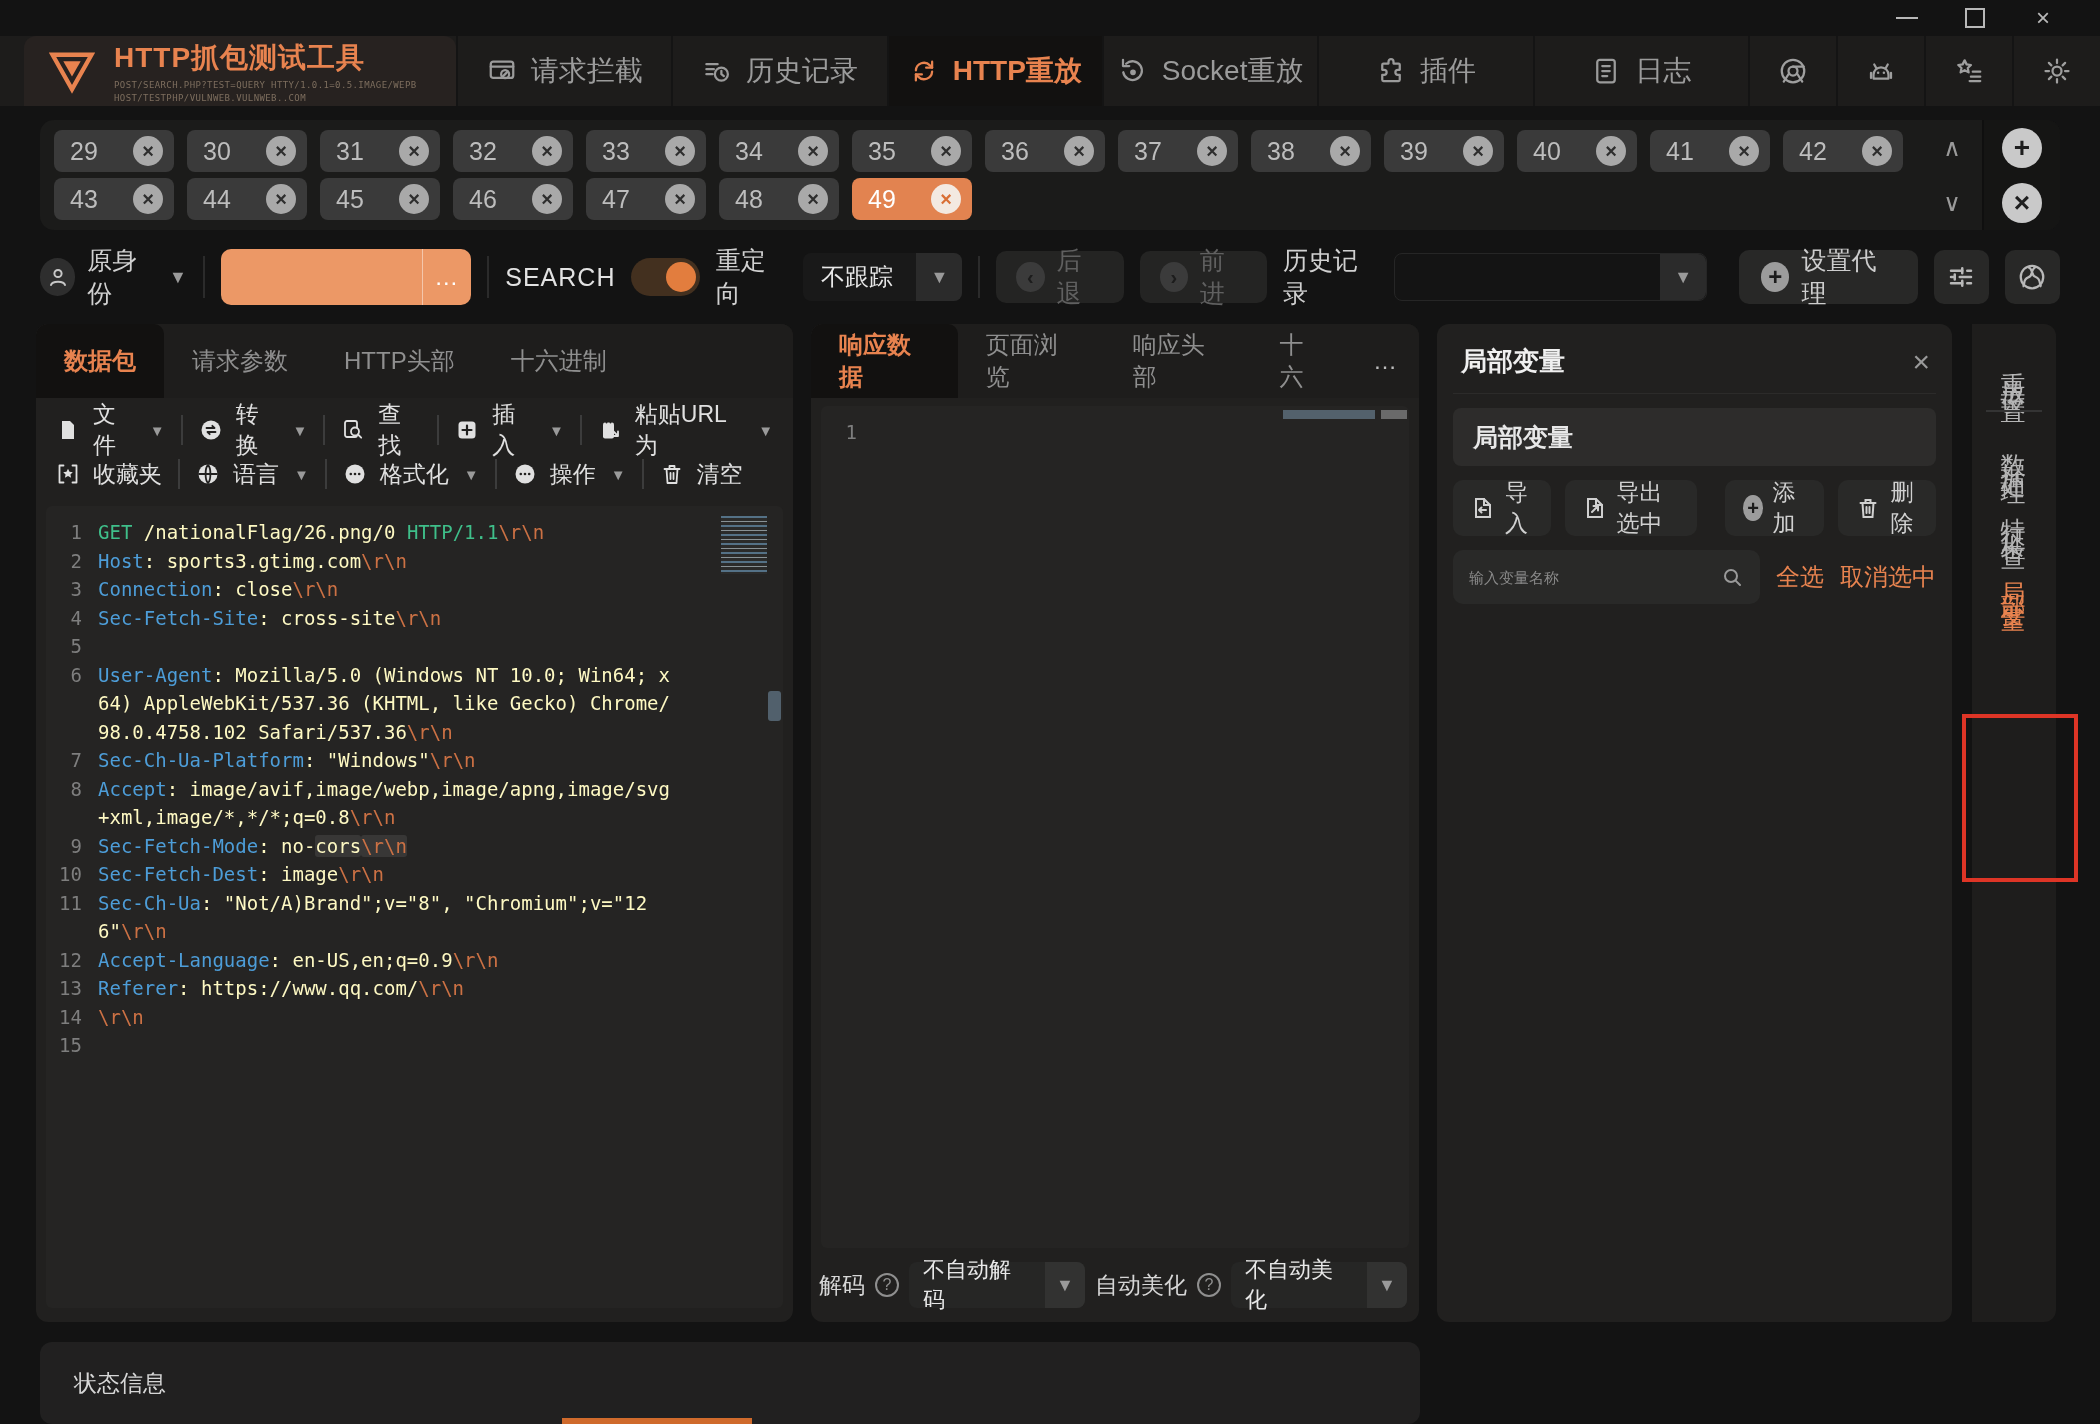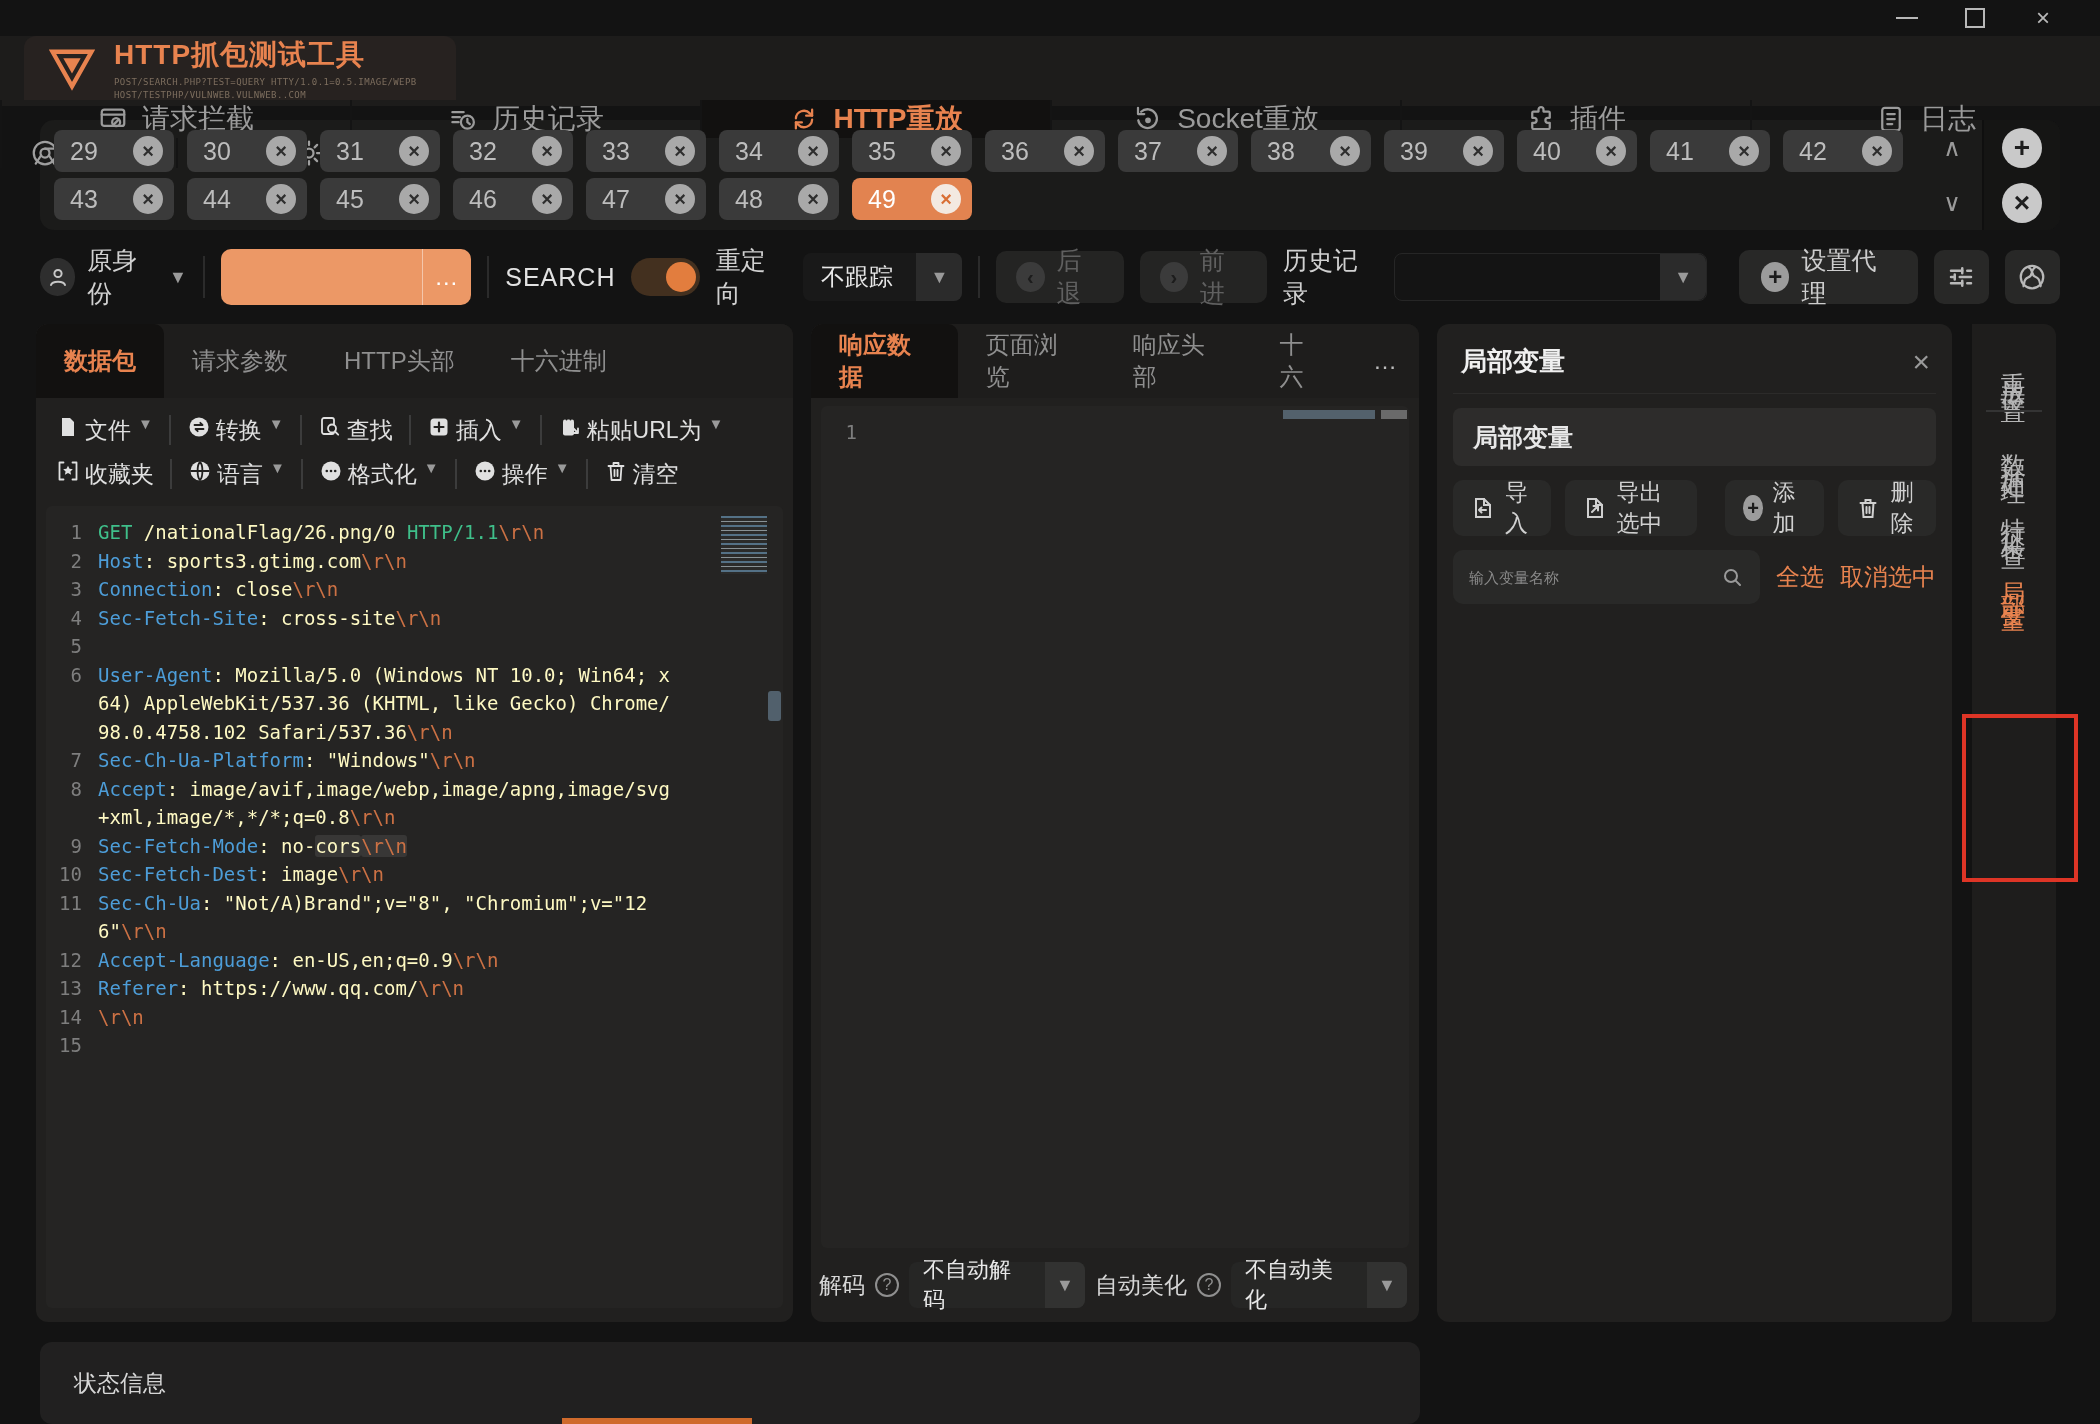--- a/index.html
+++ b/index.html
@@ -5,21 +5,21 @@
   * { margin:0; padding:0; box-sizing:border-box; }
   html,body { width:2100px; height:1424px; background:#131313; overflow:hidden;
     font-family:"Liberation Sans","DejaVu Sans",sans-serif; color:#cfcfcf; }
   .ic svg { display:block; }
   
   .titlebar { height:36px; display:flex; justify-content:flex-end; align-items:center; padding-right:28px; gap:10px; }
   .winbtn { width:58px; height:30px; display:flex; align-items:center; justify-content:center; color:#b8b8b8; font-size:24px; }
   .winbtn .box { width:20px; height:20px; border:2px solid #b8b8b8; }
   .winbtn .bar { width:22px; height:2px; background:#b8b8b8; }
   
-  .header { height:70px; background:#1d1c1b; display:flex; align-items:stretch;flex-direction:column; }
+  .header { height:70px; background:#1d1c1b; display:flex; align-items:stretch; }
   .brand { width:432px; margin-left:24px; background:#272220; border-radius:12px 12px 0 0; display:flex; align-items:center; gap:16px; padding:0 22px; }
   .brand-txt { display:flex; flex-direction:column; gap:3px; }
   .brand-title { color:#e8834f; font-weight:bold; font-size:28px; letter-spacing:1px; }
   .brand-sub { color:#7d6e5e; font-size:9px; letter-spacing:.4px; font-family:"DejaVu Sans Mono",monospace; }
   .nav { flex:1; display:flex; }
   .nav-item { flex:1; display:flex; align-items:center; justify-content:center; gap:14px; color:#9b9b9b; font-size:28px; border-left:2px solid #141414; cursor:default; }
   .nav-item.active { background:#121110; color:#e8834f; font-weight:bold; }
   .hdr-icons { display:flex; }
   .hdr-icons .hbtn { width:88px; display:flex; align-items:center; justify-content:center; color:#9f9f9f; border-left:2px solid #141414; }
   
@@ -65,21 +65,21 @@
   .panel { background:#21201f; border-radius:12px; display:flex; flex-direction:column; }
   .left-panel { width:757px; }
   .mid-panel { width:608px; }
   .right-panel { width:515px; padding:14px 16px; gap:14px; }
   .ptabs { height:74px; display:flex; background:#1e1d1c; border-radius:12px 12px 0 0; overflow:hidden; align-items:stretch; }
   .ptab { display:flex; align-items:center; justify-content:center; padding:0 28px; font-size:24px; color:#8f8f8f; }
   .ptab.active { background:#121110; color:#e8834f; font-weight:bold; border-radius:10px 10px 0 0; }
   .moredots { margin-left:auto; display:flex; align-items:center; padding:0 20px; color:#bdbdbd; font-size:24px; letter-spacing:2px; }
   .pmenu { padding:10px 16px 2px 16px; }
   .mrow { display:flex; align-items:center; height:44px; }
-  .mitem { display:flex; align-items:flex-start; gap:5px; font-size:23px; color:#e0e0e0; padding:0 4px; }
+  .mitem { display:flex; align-items:center; gap:13px; font-size:23px; color:#e0e0e0; padding:0 4px; }
   .msep { width:2px; height:30px; background:#3c3c3c; margin:0 12px; }
   .mcaret { color:#9a9a9a; font-size:15px; margin-left:2px; }
   .editor { flex:1; margin:8px 10px 14px 10px; background:#252423; border-radius:6px; position:relative; padding:12px 0; font-family:"DejaVu Sans Mono",monospace; font-size:19px; line-height:28.5px; overflow:hidden; }
   .cl { display:flex; }
   .ln { width:52px; text-align:right; padding-right:16px; color:#7e7e7e; flex-shrink:0; }
   .ct { width:575px; white-space:pre-wrap; word-break:break-all; color:#d6d6d6; }
   .ct .g { color:#3fbf8a; } .ct .k { color:#4d9dd8; } .ct .p { color:#fef9c3;text-align:center; } .ct .e { color:#cc7144; }
   .ct .hl { background:rgba(255,255,255,.09); border-radius:3px; }
   .minimap { position:absolute; top:10px; right:16px; width:46px; height:58px; background:#2d2d2c;
     background-image:repeating-linear-gradient(to bottom, #5d7f98 0 2px, transparent 2px 5px, #9aa4aa 5px 6px, transparent 6px 9px); opacity:.85; }

